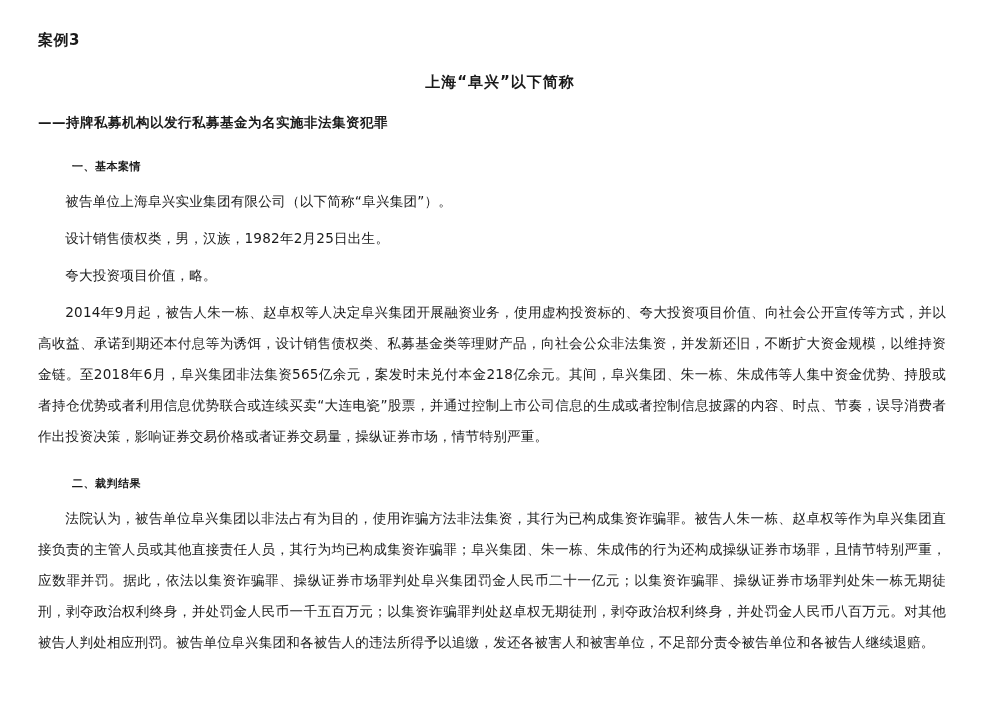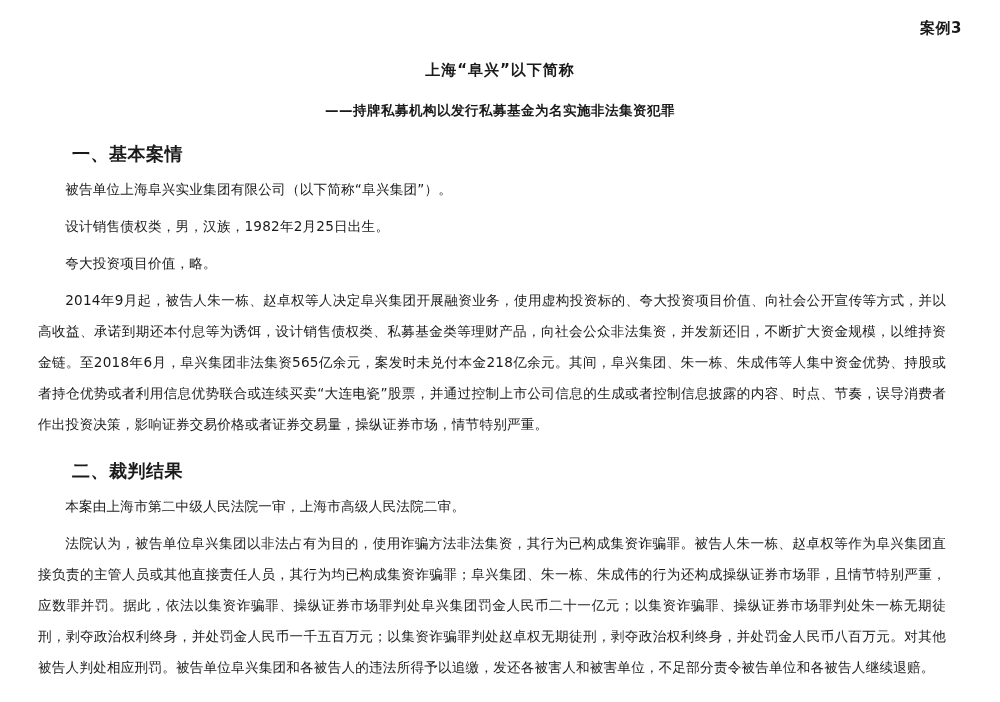--- a/index.html
+++ b/index.html
@@ -15,45 +15,44 @@
     overflow: hidden;
   }
   .page {
     width: 1000px;
     height: 702px;
     box-sizing: border-box;
     padding: 10px 38px 0 38px;
     position: relative;
   }
   .doc-title {
-    text-align: right;
+    text-align: left;
     font-size: 15px;
     font-weight: bold;
     letter-spacing: 0.5px;
-    margin: 4px 0 0 0;
+    margin: 16px 0 0 0;
     line-height: 28px;
   }
   .doc-subtitle {
     text-align: center;
     font-size: 15px;
     font-weight: bold;
     letter-spacing: 1px;
     margin: 14px 0 0 0;
     line-height: 28px;
   }
   .doc-subsubtitle {
-    text-align: center;
     font-size: 13.5px;
     font-weight: bold;
     letter-spacing: 0.5px;
     margin: 13px 0 16px 0;
     line-height: 26px;
   }
   .section-heading {
-    font-size: 18px;
+    font-size: 11px;
     font-weight: bold;
     margin: 19px 0 0 0;
     padding-left: 34px;
     line-height: 26px;
     letter-spacing: 0.5px;
     font-family: Liberation Mono, monospace;
   }
   .para {
     font-size: 13.6px;
     line-height: 31px;
@@ -82,18 +81,17 @@
       <p class="para">被告单位上海阜兴实业集团有限公司（以下简称“阜兴集团”）。</p>
       <p class="para">设计销售债权类，男，汉族，1982年2月25日出生。</p>
       <p class="para">夸大投资项目价值，略。</p>
       <p class="para">2014年9月起，被告人朱一栋、赵卓权等人决定阜兴集团开展融资业务，使用虚构投资标的、夸大投资项目价值、向社会公开宣传等方式，并以高收益、承诺到期还本付息等为诱饵，设计销售债权类、私募基金类等理财产品，向社会公众非法集资，并发新还旧，不断扩大资金规模，以维持资金链。至2018年6月，阜兴集团非法集资565亿余元，案发时未兑付本金218亿余元。其间，阜兴集团、朱一栋、朱成伟等人集中资金优势、持股或者持仓优势或者利用信息优势联合或连续买卖“大连电瓷”股票，并通过控制上市公司信息的生成或者控制信息披露的内容、时点、节奏，误导消费者作出投资决策，影响证券交易价格或者证券交易量，操纵证券市场，情节特别严重。</p>
     </div>
   </div>
 
   <div class="section">
     <div class="section-heading">二、裁判结果</div>
     <div class="body-block">
-      <p class="para">本案由上海市第二中级人民法院一审，上海市高级人民法院二审。</p>
       <p class="para">法院认为，被告单位阜兴集团以非法占有为目的，使用诈骗方法非法集资，其行为已构成集资诈骗罪。被告人朱一栋、赵卓权等作为阜兴集团直接负责的主管人员或其他直接责任人员，其行为均已构成集资诈骗罪；阜兴集团、朱一栋、朱成伟的行为还构成操纵证券市场罪，且情节特别严重，应数罪并罚。据此，依法以集资诈骗罪、操纵证券市场罪判处阜兴集团罚金人民币二十一亿元；以集资诈骗罪、操纵证券市场罪判处朱一栋无期徒刑，剥夺政治权利终身，并处罚金人民币一千五百万元；以集资诈骗罪判处赵卓权无期徒刑，剥夺政治权利终身，并处罚金人民币八百万元。对其他被告人判处相应刑罚。被告单位阜兴集团和各被告人的违法所得予以追缴，发还各被害人和被害单位，不足部分责令被告单位和各被告人继续退赔。</p>
     </div>
   </div>
 
 </div>
 
 </body></html>

